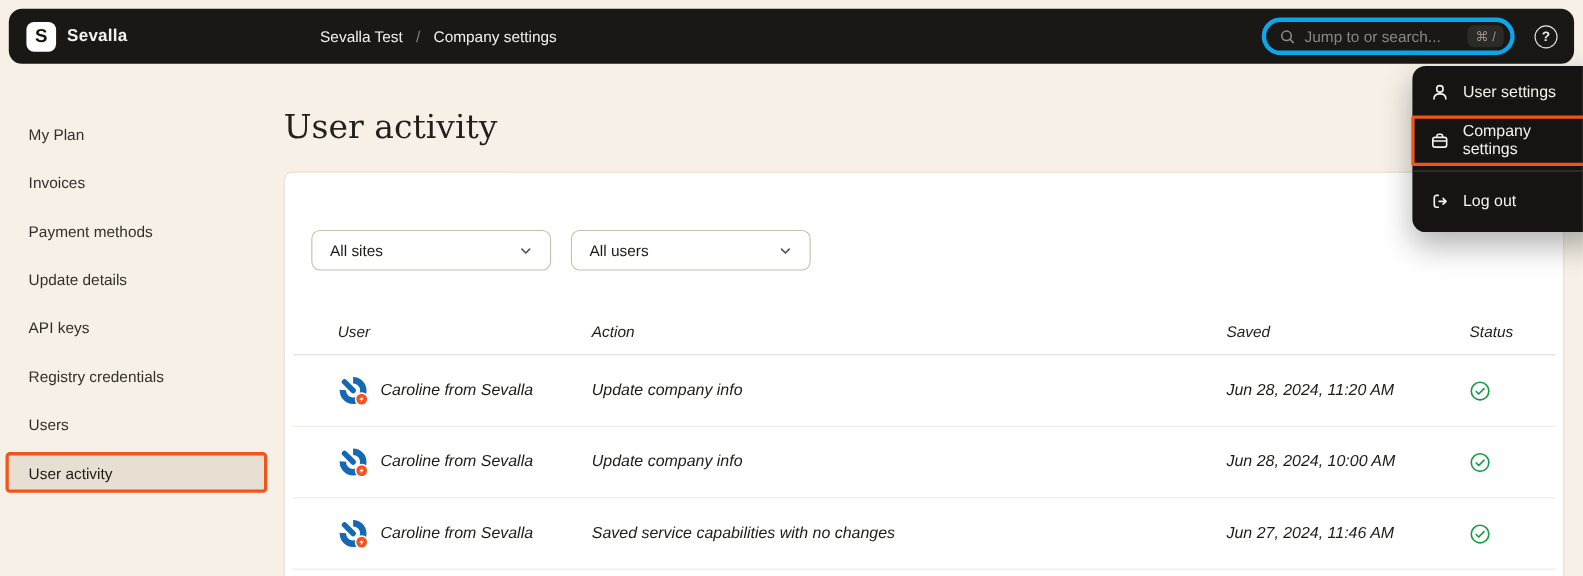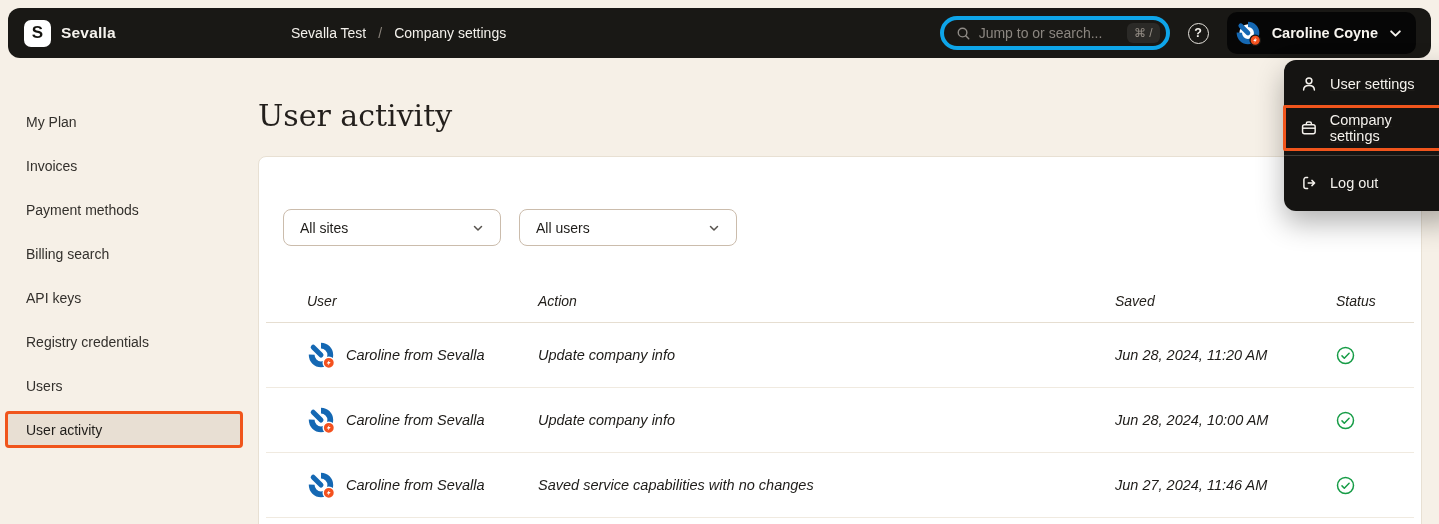--- a/index.html
+++ b/index.html
@@ -137,33 +137,20 @@
         <line x1="10.4" y1="10.4" x2="13.6" y2="13.6" stroke="#8F8B86" stroke-width="1.5" stroke-linecap="round"></line>
       </svg>
       <input type="text" placeholder="Jump to or search..." style="">
       <span class="kbd-badge">⌘ /</span>
     </div>
 
     <div class="help-btn">
       <span>?</span>
     </div>
 
-    <div class="user-chip">
-      <svg class="avatar" style="width:26px;height:26px;" viewBox="0 0 28 28">
-        <circle cx="14" cy="14" r="9.3" fill="#FFFFFF"></circle>
-        <circle cx="14" cy="14" r="9.3" fill="none" stroke="#1568B3" stroke-width="5.8" stroke-dasharray="44 14.4" transform="rotate(-90 14 14)"></circle>
-        <line x1="14" y1="14" x2="6.2" y2="6.2" stroke="#1568B3" stroke-width="5" stroke-linecap="round"></line>
-        <circle cx="21.8" cy="21.8" r="5.6" fill="#F4511E" stroke="#191815" stroke-width="1.4"></circle>
-        <path d="M22.6 18.9 l-3 3.6 h1.9 l-0.8 2.3 l3-3.7 h-1.9 z" fill="#FFFFFF"></path>
-      </svg>
-      <span class="user-name">Caroline Coyne</span>
-      <svg width="13" height="13" viewBox="0 0 12 12">
-        <path d="M2 4 l4 4 4-4" fill="none" stroke="#F5F2ED" stroke-width="1.8" stroke-linecap="round" stroke-linejoin="round"></path>
-      </svg>
-    </div>
   </div>
 </header>
 
 <div class="user-menu">
   <div class="menu-item">
     <svg width="18" height="18" viewBox="0 0 18 18">
       <circle cx="9" cy="5.8" r="2.9" fill="none" stroke="#F5F2ED" stroke-width="1.5"></circle>
       <path d="M3.6 15 c0-3 2.4-4.6 5.4-4.6 s5.4 1.6 5.4 4.6" fill="none" stroke="#F5F2ED" stroke-width="1.5" stroke-linecap="round"></path>
     </svg>
     <span>User settings</span>
@@ -184,21 +171,21 @@
       <path d="M8.2 9 h6.2 M11.9 6.4 L14.6 9 l-2.7 2.6" fill="none" stroke="#F5F2ED" stroke-width="1.5" stroke-linecap="round" stroke-linejoin="round"></path>
     </svg>
     <span>Log out</span>
   </div>
 </div>
 
 <aside class="sidebar">
   <div class="side-item">My Plan</div>
   <div class="side-item">Invoices</div>
   <div class="side-item">Payment methods</div>
-  <div class="side-item">Billing search</div>
+  <div class="side-item">Update details</div>
   <div class="side-item">API keys</div>
   <div class="side-item">Registry credentials</div>
   <div class="side-item">Users</div>
   <div class="side-item active">User activity</div>
 </aside>
 
 <h1 class="page-title">User activity</h1>
 
 <section class="card">
   <div class="filters">

